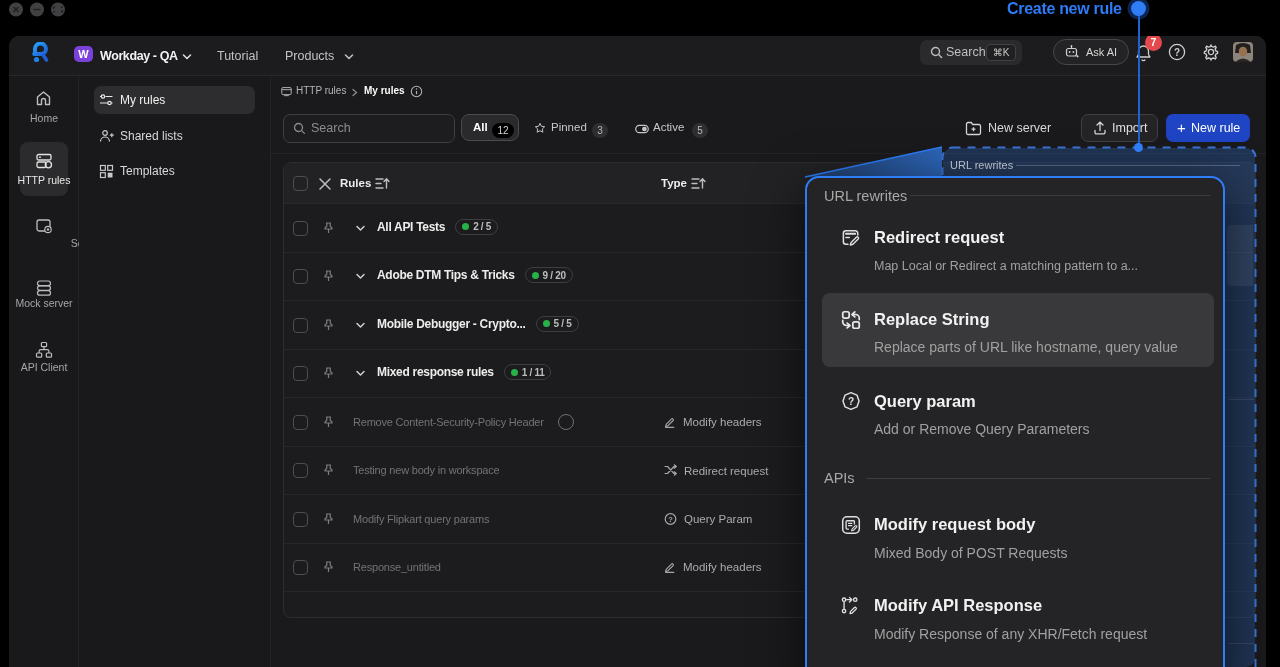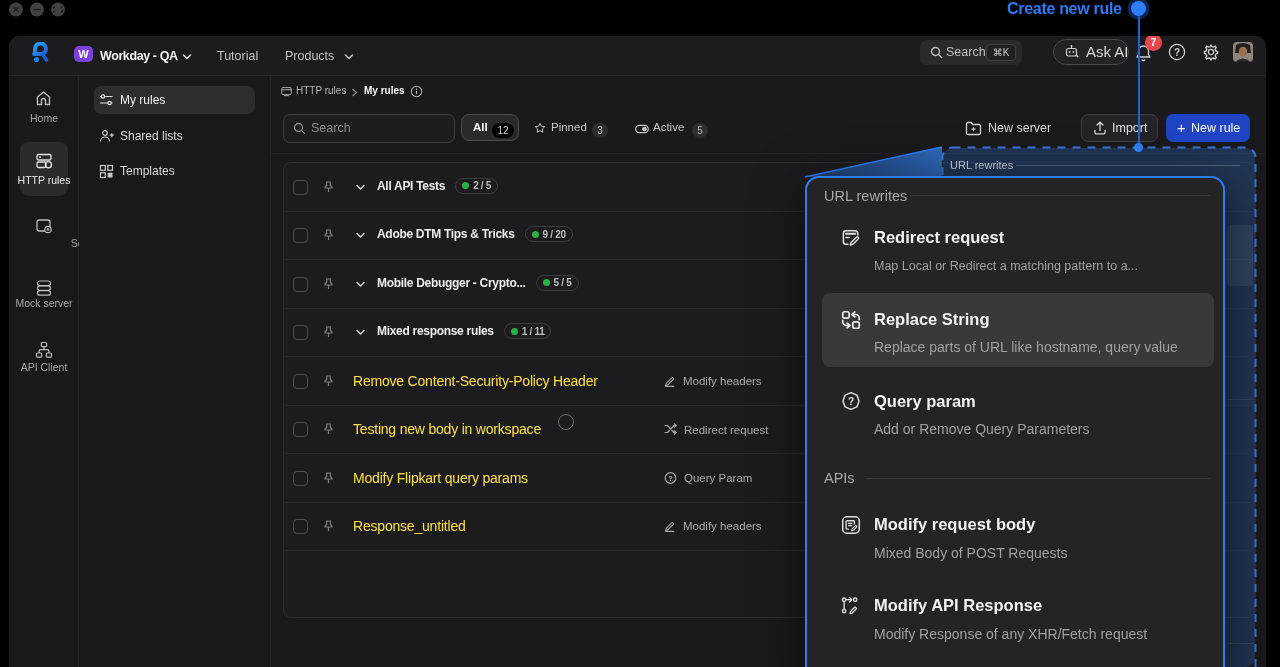--- a/index.html
+++ b/index.html
@@ -20,21 +20,21 @@
 .lbl { font-size:10.5px; color:#a6a6a6; text-align:center; }
 
 #tbl { left:274px; top:126px; width:973px; height:456px; border:1px solid #2d2d2f; border-radius:8px; background:#1c1c1e; overflow:hidden;}
 .trow { position:relative; width:100%; border-bottom:1px solid #28282a; }
 .thead { height:41px; background:#222224; }
 .r { height:48.5px; }
 .cbx { position:absolute; left:9px; width:15px; height:15px; border:1.5px solid #4e4e50; border-radius:4px; top:50%; margin-top:-7px;}
 .pin { position:absolute; left:39px; top:50%; margin-top:-6px;}
 .chev { position:absolute; left:71px; top:50%; margin-top:-5px; }
 .gname { position:absolute; left:93px; top:50%; transform:translateY(-50%); font-size:12px; letter-spacing:-0.3px; font-weight:700; color:#ededed; white-space:nowrap;}
-.rname { position:absolute; left:69px; top:50%; transform:translateY(-50%); font-size:14px; letter-spacing:-0.2px; color:#fde047; white-space:nowrap;}
+.rname { position:absolute; left:69px; top:50%; transform:translateY(-50%); font-size:11px; letter-spacing:-0.2px; color:#737373; white-space:nowrap;}
 .badge { display:inline-flex; align-items:center; gap:4px; height:16px; padding:0 6px; border:1px solid #3e3e40; border-radius:9px; font-size:10px; color:#bdbdbd; margin-left:10px; vertical-align:middle; position:relative; top:-1px;}
 .gdot { width:7px; height:7px; border-radius:50%; background:#27b148; display:inline-block;}
 .typ { position:absolute; left:380px; top:50%; transform:translateY(-50%); font-size:11.5px; color:#ababab; display:flex; align-items:center; gap:7px;}
 
 #popup { left:805px; top:176px; width:420px; height:520px; background:#242426;
   border:2.5px solid #2e7cf6; border-radius:14px; box-shadow:0 10px 50px rgba(0,0,0,.6); }
 .sect { position:absolute; left:17px; font-size:14.5px; color:#a8a8a8; }
 .sline { position:absolute; height:1px; background:#3c3c3e; }
 .ptitle { position:absolute; left:67px; font-size:16.5px; font-weight:700; color:#f2f2f2; white-space:nowrap;}
 .psub { position:absolute; left:67px; font-size:14px; max-width:345px; overflow:hidden; text-overflow:ellipsis; color:#a0a0a0; white-space:nowrap;}
@@ -90,21 +90,21 @@
 
     <div class="abs" style="left:1044px;top:3px;width:76px;height:26px;border:1px solid #48484a;border-radius:13px;background:#232325;"></div>
     <svg class="abs" style="left:1056px;top:9px" width="15" height="14" viewBox="0 0 15 14">
       <rect x="1.5" y="3.5" width="10" height="7.5" rx="2" stroke="#cfcfcf" stroke-width="1.2" fill="none"></rect>
       <path d="M6.5 3.5 V1.2" stroke="#cfcfcf" stroke-width="1.2"></path>
         <circle cx="6.5" cy="1" r="0.9" fill="#cfcfcf"></circle>
       <circle cx="4.6" cy="7" r="0.9" fill="#cfcfcf"></circle>
         <circle cx="8.4" cy="7" r="0.9" fill="#cfcfcf"></circle>
       <path d="M12.6 9.6 l0.5 1.2 1.2 0.5 -1.2 0.5 -0.5 1.2 -0.5 -1.2 -1.2 -0.5 1.2 -0.5 z" fill="#cfcfcf"></path>
     </svg>
-    <div class="abs" style="left:1077px;top:3px;height:33px;line-height:26px;font-size:15px;color:#d6d6d6;">Ask AI</div>
+    <div class="abs" style="left:1077px;top:3px;height:33px;line-height:26px;font-size:11px;color:#d6d6d6;">Ask AI</div>
 
     <svg class="abs" style="left:1126px;top:8px" width="17" height="18" viewBox="0 0 17 18">
       <path d="M8.5 2 a5 5 0 0 1 5 5 v3.5 l1.5 2.5 H2 l1.5 -2.5 V7 a5 5 0 0 1 5 -5 z" stroke="#cfcfcf" stroke-width="1.3" fill="none" stroke-linejoin="round"></path>
       <path d="M6.8 15.5 a1.8 1.8 0 0 0 3.4 0" stroke="#cfcfcf" stroke-width="1.3" fill="none"></path>
     </svg>
     <div class="abs" style="left:1136px;top:-2px;width:17px;height:17px;background:#e5484d;border-radius:50%;color:#fff;font-size:10.5px;font-weight:700;text-align:center;line-height:17px;">7</div>
 
     <svg class="abs" style="left:1159px;top:7px" width="18" height="18" viewBox="0 0 18 18">
       <circle cx="9" cy="9" r="7.6" stroke="#cfcfcf" stroke-width="1.3" fill="none"></circle>
       <text x="9" y="12.6" font-size="10" font-weight="700" fill="#cfcfcf" text-anchor="middle" font-family="Liberation Sans">?</text>
@@ -235,20 +235,34 @@
     <svg class="abs" style="left:822px;top:45px" width="14" height="14" viewBox="0 0 14 14">
         <path d="M7 9.5 V1.5 M4 4 L7 1.2 L10 4 M2 9.5 v2 a1.3 1.3 0 0 0 1.3 1.3 h7.4 a1.3 1.3 0 0 0 1.3 -1.3 v-2" stroke="#d4d4d4" stroke-width="1.3" fill="none" stroke-linecap="round"></path>
       </svg>
     <div class="abs" style="left:841px;top:38px;height:24px;line-height:28px;font-size:12.5px;color:#e0e0e0;">Import</div>
     <div class="abs" style="left:895px;top:38px;width:84px;height:28px;background:#1f44c4;border-radius:7px;"></div>
     <div class="abs" style="left:906px;top:38px;height:28px;line-height:27px;font-size:15px;color:#fff;">+</div>
     <div class="abs" style="left:920px;top:38px;height:28px;line-height:28px;font-size:12.5px;color:#fff;">New rule</div>
     <div class="abs" style="left:0;top:77px;width:100%;height:1px;background:#242426;"></div>
 
     <div id="tbl" class="abs" style="left:12px;top:86px;">
+      <div class="trow thead">
+        <div class="cbx"></div>
+        <svg class="abs" style="left:34px;top:14px" width="14" height="14" viewBox="0 0 14 14">
+            <path d="M2 2 L12 12 M12 2 L2 12" stroke="#bdbdbd" stroke-width="1.5" stroke-linecap="round"></path>
+          </svg>
+        <div class="abs" style="left:56px;top:0;height:41px;line-height:41px;font-size:11.5px;font-weight:700;color:#ededed;">Rules</div>
+        <svg class="abs" style="left:91px;top:14px" width="15" height="13" viewBox="0 0 15 13">
+            <path d="M1 2 h7 M1 6.5 h5 M1 11 h7 M11.5 11 V2 M9 4.5 L11.5 1.8 L14 4.5" stroke="#bdbdbd" stroke-width="1.4" fill="none" stroke-linecap="round"></path>
+          </svg>
+        <div class="abs" style="left:377px;top:0;height:41px;line-height:41px;font-size:11.5px;font-weight:700;color:#ededed;">Type</div>
+        <svg class="abs" style="left:407px;top:14px" width="15" height="13" viewBox="0 0 15 13">
+            <path d="M1 2 h7 M1 6.5 h5 M1 11 h7 M11.5 11 V2 M9 4.5 L11.5 1.8 L14 4.5" stroke="#bdbdbd" stroke-width="1.4" fill="none" stroke-linecap="round"></path>
+          </svg>
+      </div>
 
       <div class="trow r">
           <div class="cbx"></div>
           <svg class="pin" width="11" height="12" viewBox="0 0 11 12">
             <path d="M3 1 h5 M3.8 1 v3.2 L2 6 v1 h7 V6 L7.2 4.2 V1 M5.5 7 v4" stroke="#7d7d7d" stroke-width="1.2" fill="none"></path>
           </svg>
           <svg class="chev" width="11" height="11" viewBox="0 0 11 11">
             <path d="M2 3.5 L5.5 7 L9 3.5" stroke="#cfcfcf" stroke-width="1.5" fill="none" stroke-linecap="round" stroke-linejoin="round"></path>
           </svg>
           <span class="gname">All API Tests<span class="badge"><span class="gdot"></span>2 / 5</span></span>

